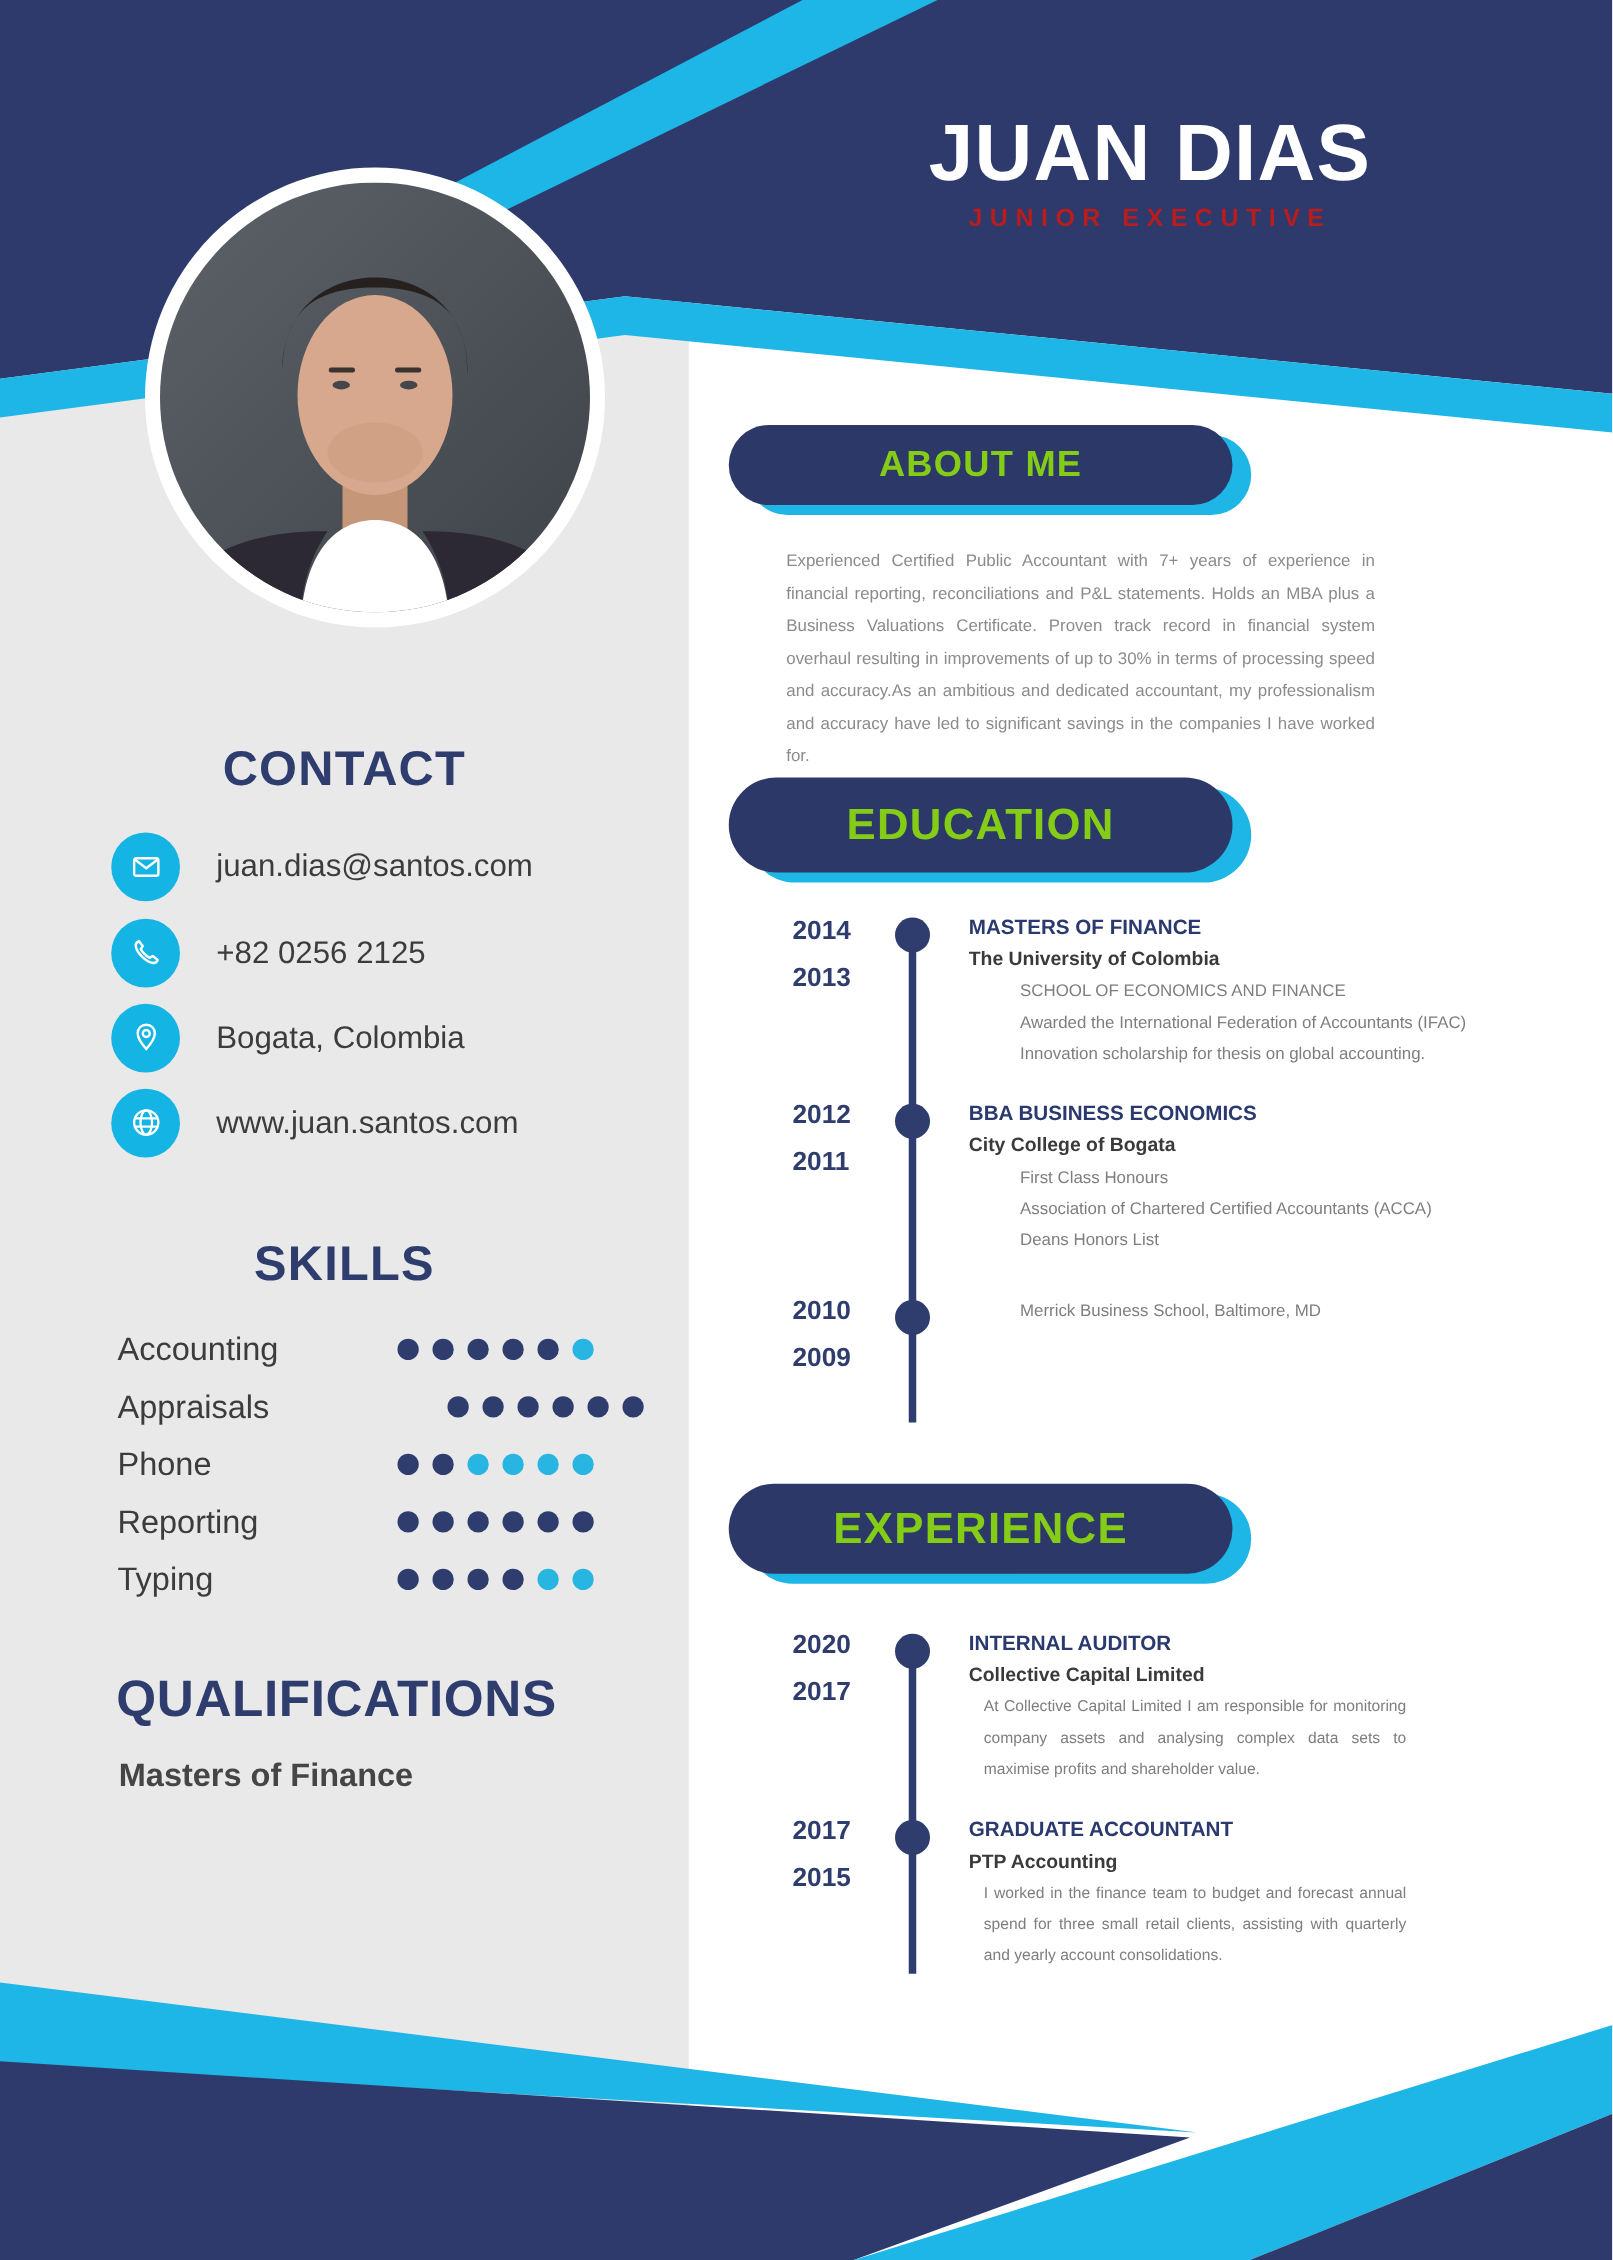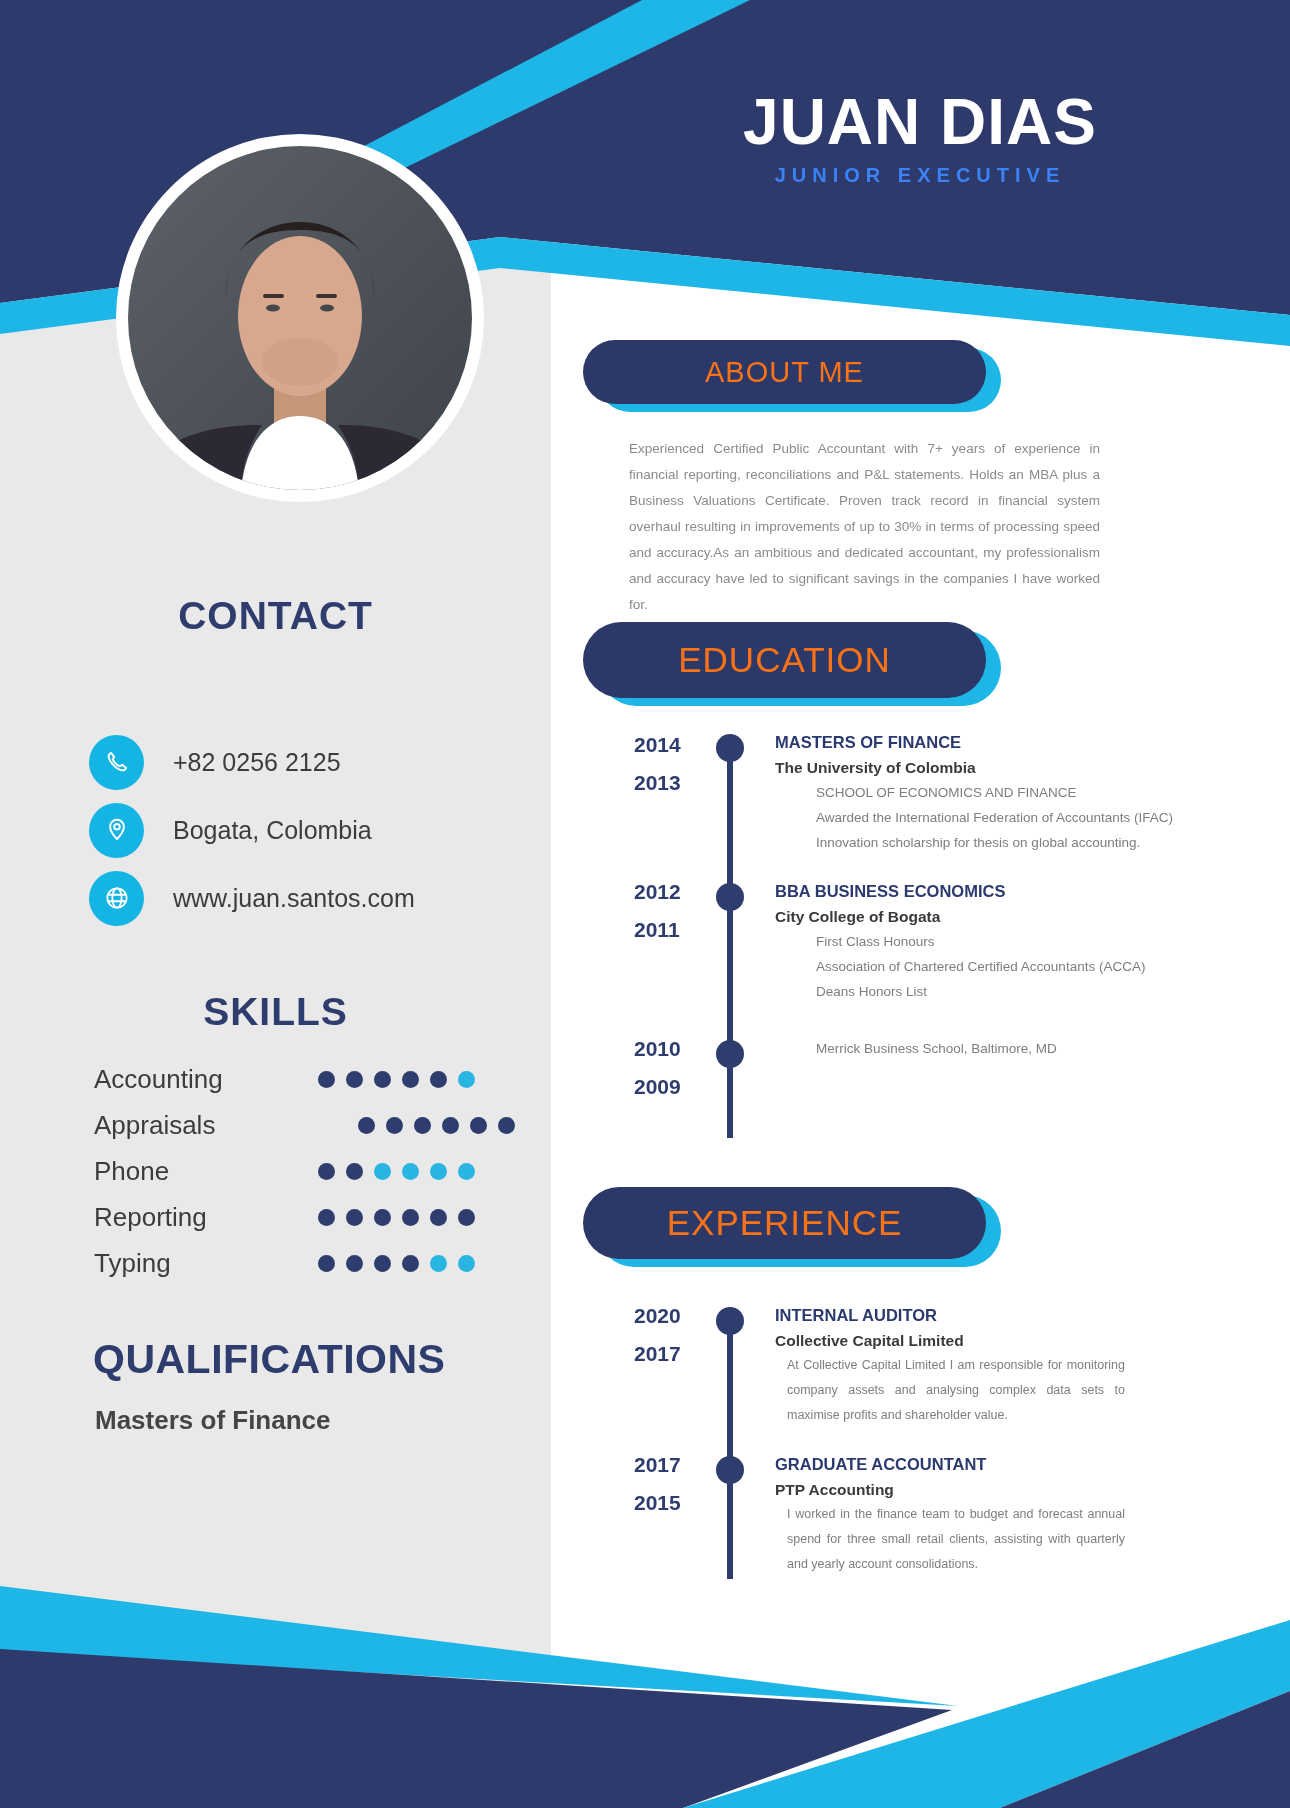--- a/index.html
+++ b/index.html
@@ -6,27 +6,27 @@
   .page{position:relative;width:1290px;height:1808px;overflow:hidden;
         font-family:"Liberation Sans", sans-serif;background:#ffffff;}
   .abs{position:absolute;}
   .bg{position:absolute;left:0;top:0;width:1290px;height:1808px;}
 
   
   .pill{}
   .pill .pill-accent{position:absolute;left:0;top:0;right:0;bottom:0;
       transform:translate(15px,8px);background:#1db6e6;border-radius:999px;}
   .pill .pill-body{position:absolute;left:0;top:0;right:0;bottom:0;background:#2c3968;
-      border-radius:999px;color:#f97316;font-weight:normal;display:flex;
+      border-radius:999px;color:#84cc16;font-weight:bold;display:flex;
       align-items:center;justify-content:center;letter-spacing:1px;}
   .pill-sm .pill-body{font-size:29px;}
   .pill-lg .pill-body{font-size:35px;}
 
   .name{color:#ffffff;font-weight:bold;font-size:64px;letter-spacing:1px;line-height:1;}
-  .subtitle{color:#3b82f6;font-weight:bold;font-size:20px;letter-spacing:6px;margin-top:10px;text-align:center;}
+  .subtitle{color:#b91c1c;font-weight:bold;font-size:20px;letter-spacing:6px;margin-top:10px;text-align:center;}
 
   .side-heading{color:#2e3d6e;font-weight:bold;font-size:39px;letter-spacing:1px;
       width:551px;text-align:center;}
   .q-heading{color:#2e3d6e;font-weight:bold;font-size:41px;letter-spacing:0.5px;}
   .q-item{color:#454545;font-weight:bold;font-size:26px;}
 
   .contact-row{display:flex;align-items:center;height:56px;}
   .icon-circle{width:55px;height:55px;border-radius:50%;background:#14b4e4;
       display:flex;align-items:center;justify-content:center;flex:0 0 55px;}
   .contact-text{margin-left:29px;font-size:25px;color:#3c3c3c;}
@@ -104,20 +104,29 @@
     </g>
   </svg>
 
   <div class="abs" style="left:660px;top:90px;width:520px;text-align:center;">
     <div class="name">JUAN DIAS</div>
     <div class="subtitle">JUNIOR EXECUTIVE</div>
   </div>
 
   <div class="abs side-heading" style="left:0;top:594px;">CONTACT</div>
 
+  <div class="abs contact-row" style="left:89px;top:665px;">
+    <span class="icon-circle">
+      <svg width="28" height="28" viewBox="0 0 26 26" fill="none" stroke="#ffffff" stroke-width="1.8">
+        <rect x="4" y="7" width="18" height="13" rx="1.5"></rect>
+          <path d="M4.5 8 L13 14.5 L21.5 8"></path>
+      </svg>
+    </span>
+    <span class="contact-text">juan.dias@santos.com</span>
+  </div>
 
   <div class="abs contact-row" style="left:89px;top:734px;">
     <span class="icon-circle">
       <svg width="28" height="28" viewBox="0 0 26 26" fill="none" stroke="#ffffff" stroke-width="1.8" stroke-linecap="round" stroke-linejoin="round">
         <path d="M7.5 4.5 C6 5.2 5 6.5 5.2 8 C5.7 13 13 20.3 18 20.8 C19.5 21 20.8 20 21.5 18.5 L17.8 15.6 L15.5 17 C13.3 16 10 12.7 9 10.5 L10.4 8.2 Z"></path>
       </svg>
     </span>
     <span class="contact-text">+82 0256 2125</span>
   </div>
 

